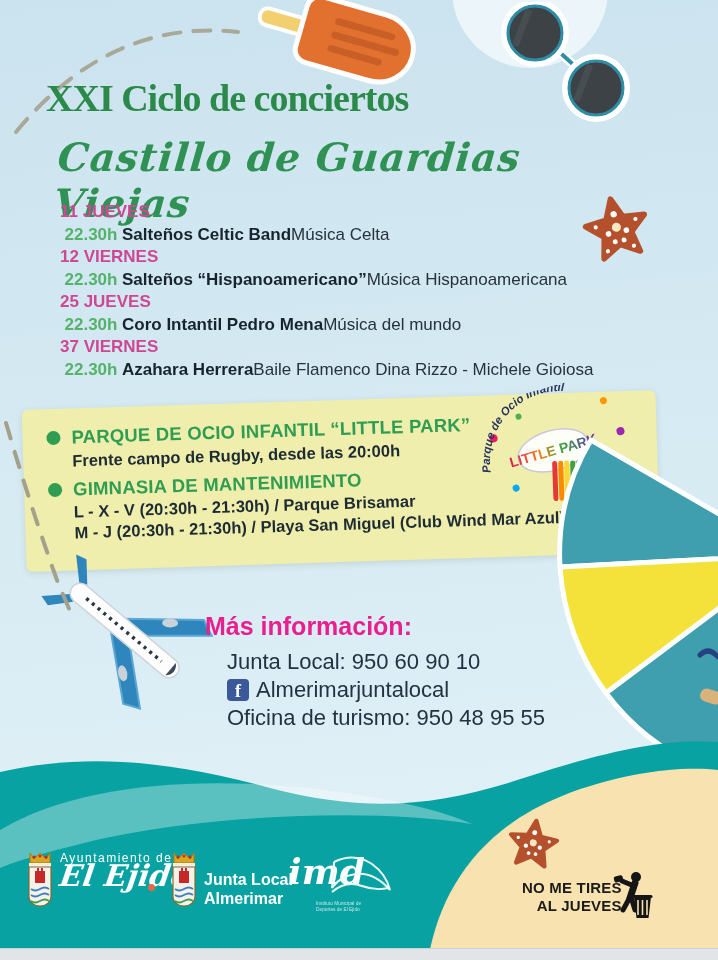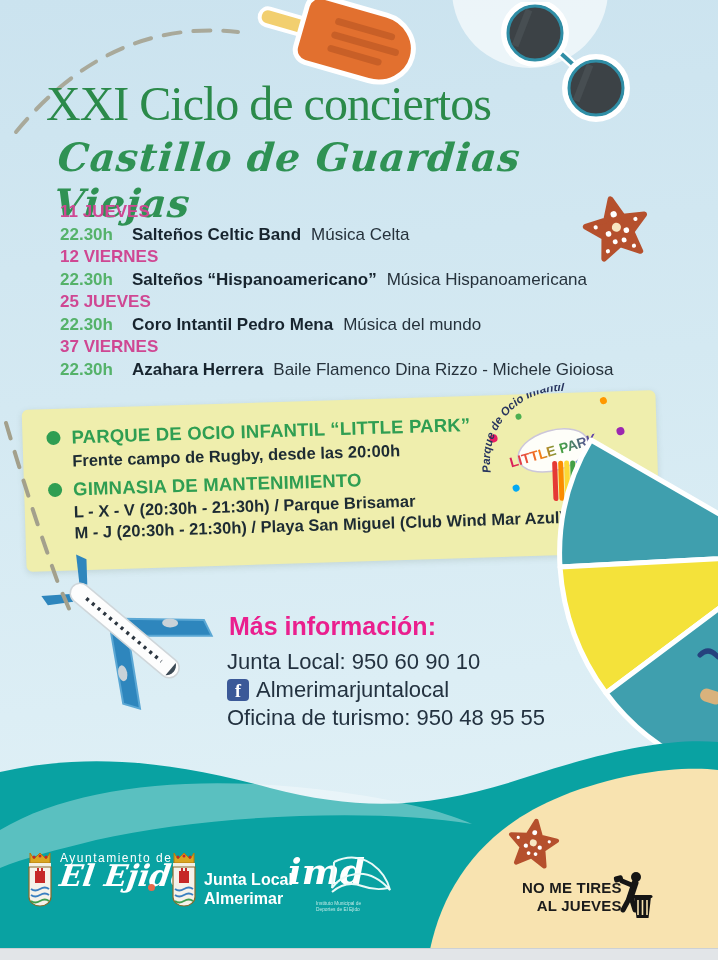--- a/index.html
+++ b/index.html
@@ -12,50 +12,50 @@
 
   
   .trail{position:absolute;pointer-events:none;}
 
   
   .cloud-circle{left:452px;top:-88px;width:156px;height:156px;border-radius:50%;
     background:rgba(255,255,255,.62);}
 
   
   .title{left:46px;top:76px;width:560px;
-    font-family:"Liberation Serif",serif;font-weight:normal;font-size:48px;
+    font-family:"Liberation Serif",serif;font-weight:bold;font-size:38px;
     color:#2b8a4a;letter-spacing:-1px;}
   .subtitle{left:56px;top:134px;width:560px;
     font-family:"DejaVu Serif",serif;font-style:italic;font-weight:bold;font-size:39px;
     color:#2f9254;transform:skewX(-5deg);letter-spacing:1px;}
 
   
   .schedule{left:60px;top:201px;width:580px;font-size:17px;line-height:22.5px;}
   .ev-date{font-weight:800;color:#cf4793;}
-  .ev-row{display:flex;gap:10px;white-space:nowrap;}
+  .ev-row{display:flex;gap:0;white-space:nowrap;text-align:center;}
   .ev-time{font-weight:bold;color:#55b26a;width:62px;flex:0 0 62px;}
   .ev-artist{font-weight:bold;color:#17242e;}
   .ev-genre{color:#26323c;}
 
   
   .ybox{left:24px;top:400px;width:634px;height:162px;background:#efeead;
     border-radius:6px;transform:rotate(-1.8deg);box-shadow:0 2px 6px rgba(90,110,90,.18);
     padding:16px 0 0 24px;box-sizing:border-box;}
   .ybox .itm{display:flex;align-items:center;gap:11px;margin-top:2px;}
   .bullet{width:14px;height:14px;border-radius:50%;background:#2f9e52;flex:0 0 14px;}
   .act-title{font-weight:800;font-size:18.5px;color:#2f9e52;letter-spacing:.2px;}
   .act-line{margin:3px 0 8px 25px;font-weight:bold;font-size:16.5px;color:#1d2b33;}
   .act-line2{margin:2px 0 0 25px;font-weight:bold;font-size:16.5px;color:#1d2b33;}
 
   
   .lp-logo{left:476px;top:388px;width:156px;height:116px;transform:rotate(-16deg);}
 
   
   .info{left:205px;top:612px;}
-  .info-heading{font-size:25px;font-weight:800;color:#ea1f8e;margin-bottom:7px;margin-left:24px;}
+  .info-heading{font-size:25px;font-weight:800;color:#ea1f8e;margin-bottom:7px;}
   .info-line{font-size:22px;color:#233240;line-height:28px;display:flex;align-items:center;gap:7px;margin-left:22px;}
   .fb-icon{display:inline-flex;width:22px;height:22px;border-radius:4px;background:#3b5998;
     color:#fff;font-family:"Liberation Serif",serif;font-weight:bold;font-size:18px;
     align-items:flex-end;justify-content:center;line-height:20px;}
 
   
   .bottom-strip{left:0;top:948px;width:718px;height:12px;background:#e2e5e8;border-top:1px solid #ccd1d5;}
 
   
   .ayto-caption{left:60px;top:851px;color:#fff;font-size:12px;letter-spacing:1.5px;}

